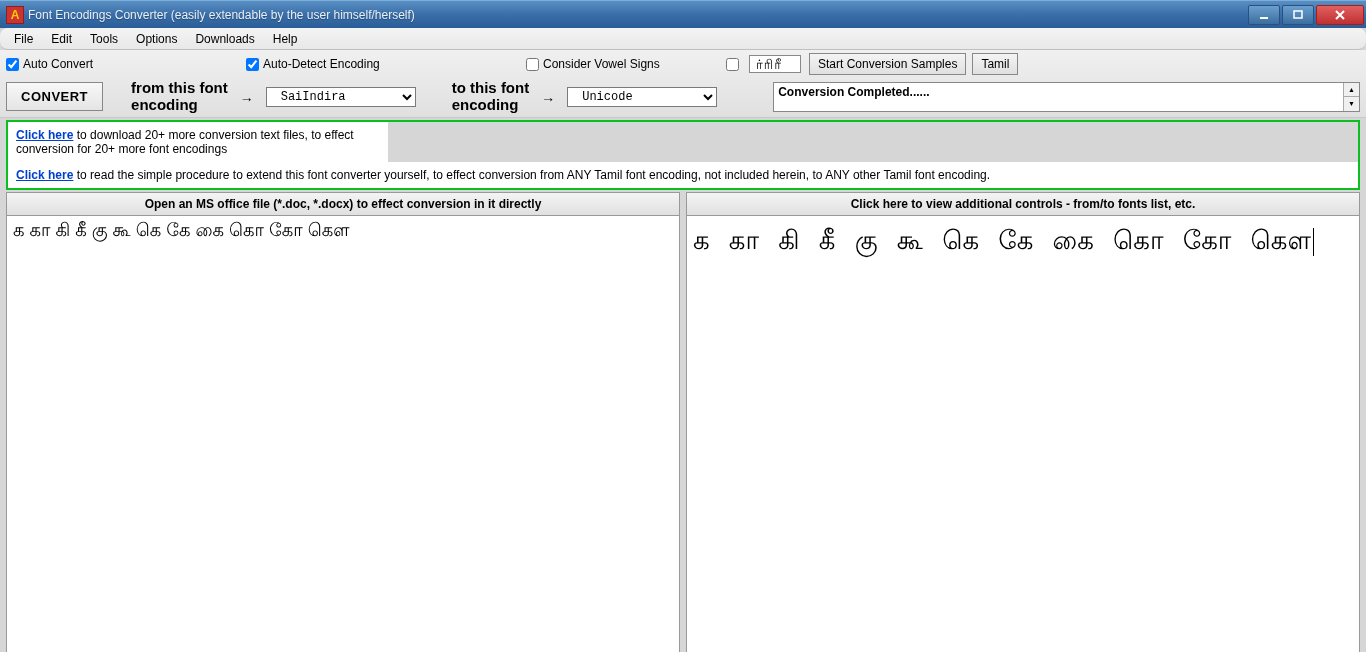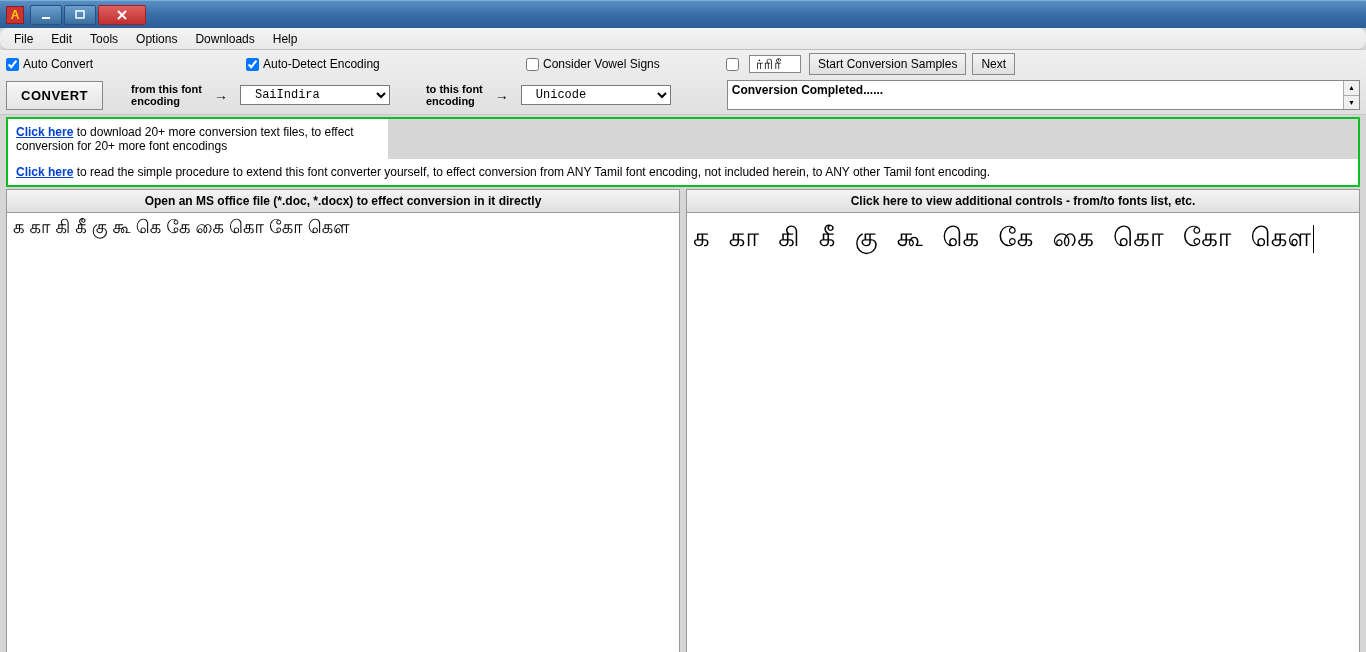--- a/index.html
+++ b/index.html
@@ -76,21 +76,21 @@
     }
     .convert-btn {
       padding: 6px 14px;
       font-size: 13px;
       font-weight: bold;
       background: linear-gradient(to bottom, #f8f8f8, #e4e4e4);
       border: 1px solid #888;
       cursor: pointer;
       letter-spacing: 0.5px;
     }
-    .field-label { font-size: 11px; font-weight: bold; line-height: 1.1; }
+    .field-label { font-size: 15px; font-weight: bold; line-height: 1.1; }
     .arrow { font-size: 14px; padding: 0 4px; }
     select {
       font-family: "Courier New", monospace;
       font-size: 12px;
       padding: 1px 10px;
       border: 1px solid #7a7a7a;
       background: white;
       height: 20px;
       width: 150px;
     }
@@ -200,20 +200,21 @@
       height: 12px;
       background: linear-gradient(to bottom, #e8f0f8, #c8d8e8);
       border-top: 1px solid #a0b0c0;
     }
   </style>
 </head>
 <body>
 
 <div class="titlebar">
   <div class="titlebar-icon">A</div>
+  <div class="titlebar-text">Font Encodings Converter (easily extendable by the user himself/herself)</div>
   <div class="win-controls">
     <div class="win-btn">
       <svg viewBox="0 0 12 10">
           <rect x="2" y="7" width="8" height="2" fill="white"></rect>
         </svg>
     </div>
     <div class="win-btn">
       <svg viewBox="0 0 12 10">
           <rect x="2" y="1" width="8" height="7" fill="none" stroke="white" stroke-width="1.5"></rect>
         </svg>
@@ -250,21 +251,21 @@
       <input type="checkbox" style="">
       <span>Consider Vowel Signs</span>
     </label>
     <label class="checkbox-wrap" style="margin-right:10px">
       <input type="checkbox" style="">
     </label>
     <div class="sample-box">ர்ரிரீ</div>
     <div style="width:8px"></div>
     <button class="small-btn">Start Conversion Samples</button>
     <div style="width:6px"></div>
-    <button class="small-btn">Next</button>
+    <button class="small-btn">Tamil</button>
   </div>
   <div class="toolbar-row2">
     <button class="convert-btn">CONVERT</button>
     <div style="width:12px"></div>
     <div class="field-label">
       <div>from this font</div>
       <div>encoding</div>
     </div>
     <span class="arrow">→</span>
     <select>

